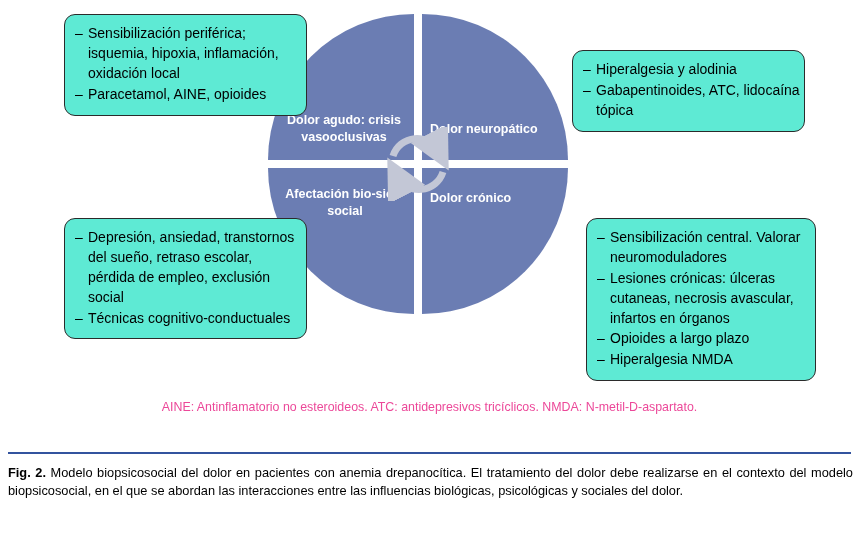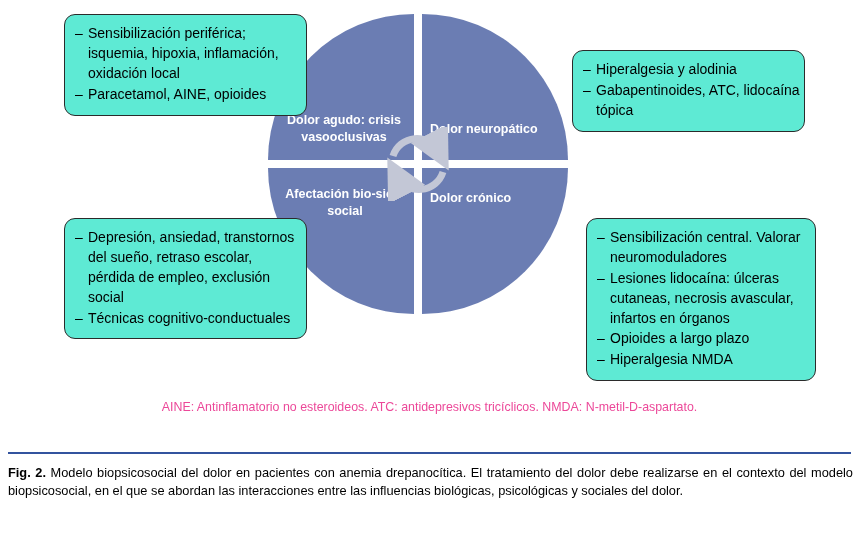--- a/index.html
+++ b/index.html
@@ -199,21 +199,21 @@
   <div class="tbox" id="box-bottom-left">
     <ul>
       <li>Depresión, ansiedad, transtornos del sueño, retraso escolar, pérdida de empleo, exclusión social</li>
       <li>Técnicas cognitivo-conductuales</li>
     </ul>
   </div>
 
   <div class="tbox" id="box-bottom-right">
     <ul>
       <li>Sensibilización central. Valorar neuromoduladores</li>
-      <li>Lesiones lidocaína: úlceras cutaneas, necrosis avascular, infartos en órganos</li>
+      <li>Lesiones crónicas: úlceras cutaneas, necrosis avascular, infartos en órganos</li>
       <li>Opioides a largo plazo</li>
       <li>Hiperalgesia NMDA</li>
     </ul>
   </div>
 
   <div id="footnote">AINE: Antinflamatorio no esteroideos. ATC: antidepresivos tricíclicos. NMDA: N-metil-D-aspartato.</div>
 </div>
 
 <div id="caption-rule"></div>
 

